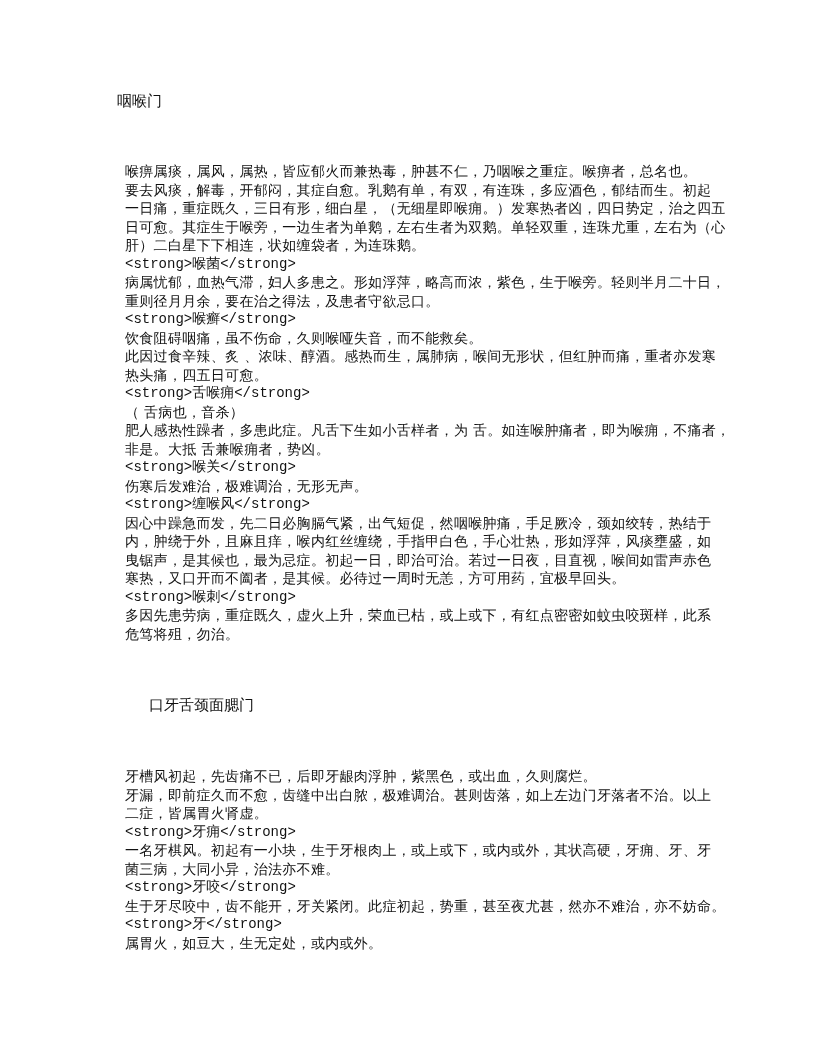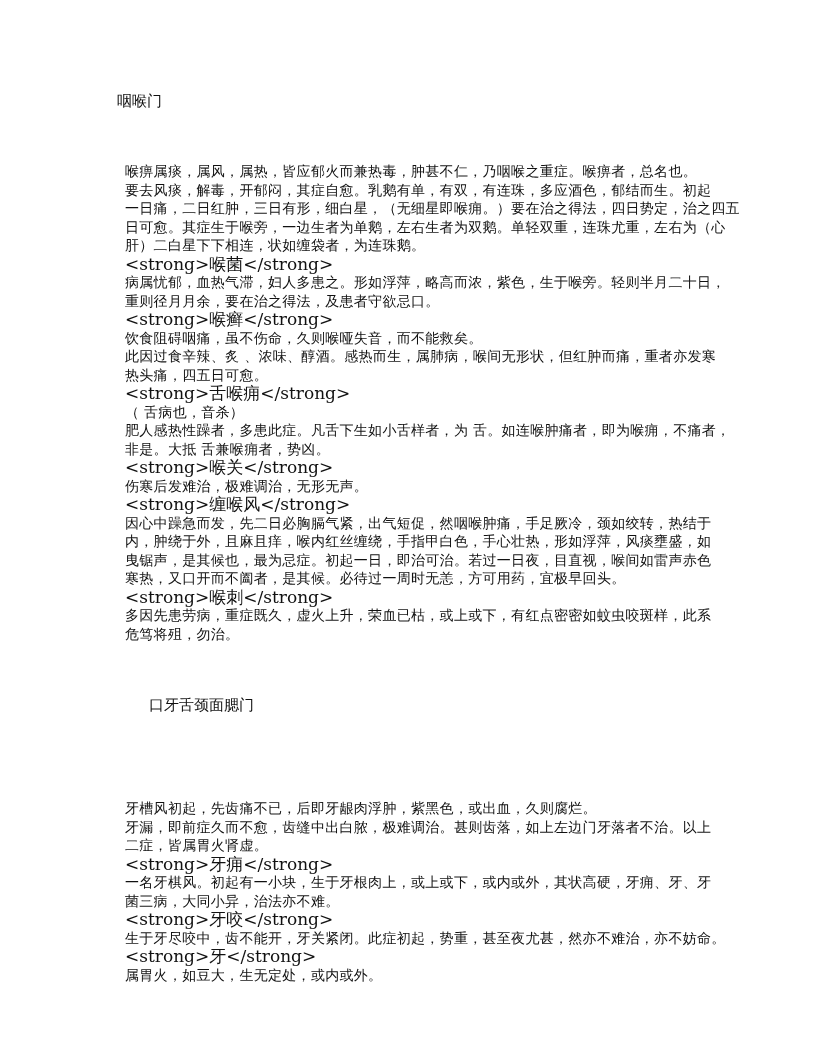--- a/index.html
+++ b/index.html
@@ -2,33 +2,33 @@
 <html><head>
 <meta charset="utf-8">
 <style>
   html, body { margin: 0; padding: 0; background: #ffffff; }
   body { width: 816px; height: 1056px; position: relative; overflow: hidden;
          font-family: "DejaVu Serif", "Liberation Serif", serif; color: #111; }
   .page { position: absolute; left: 117px; top: 0; width: 590px; }
   .title { position: absolute; left: 0; font-size: 15px; line-height: 18px; white-space: nowrap; }
   .body-block { position: absolute; left: 8px; width: 590px; font-size: 14px; line-height: 18.5px; }
   .line { display: block; white-space: nowrap; height: 18.5px; overflow: visible; letter-spacing: 0.3px; }
-  .line.tag { font-size: 17px; letter-spacing: 0; }
+  .line.tag { font-size: 14px; letter-spacing: 0; font-family: Liberation Mono, monospace; }
 </style>
 </head>
 <body>
 
 <div class="page">
 
   <div class="title" style="top:92px;">咽喉门</div>
 
   <div class="body-block" style="top:162px;">
     <span class="line">喉痹属痰，属风，属热，皆应郁火而兼热毒，肿甚不仁，乃咽喉之重症。喉痹者，总名也。</span>
     <span class="line">要去风痰，解毒，开郁闷，其症自愈。乳鹅有单，有双，有连珠，多应酒色，郁结而生。初起</span>
-    <span class="line">一日痛，二日红肿，三日有形，细白星，（无细星即喉痈。）要在治之得法，四日势定，治之四五</span>
+    <span class="line">一日痛，重症既久，三日有形，细白星，（无细星即喉痈。）发寒热者凶，四日势定，治之四五</span>
     <span class="line">日可愈。其症生于喉旁，一边生者为单鹅，左右生者为双鹅。单轻双重，连珠尤重，左右为（心</span>
     <span class="line">肝）二白星下下相连，状如缠袋者，为连珠鹅。</span>
     <span class="line tag">&lt;strong&gt;喉菌&lt;/strong&gt;</span>
     <span class="line">病属忧郁，血热气滞，妇人多患之。形如浮萍，略高而浓，紫色，生于喉旁。轻则半月二十日，</span>
     <span class="line">重则径月月余，要在治之得法，及患者守欲忌口。</span>
     <span class="line tag">&lt;strong&gt;喉癣&lt;/strong&gt;</span>
     <span class="line">饮食阻碍咽痛，虽不伤命，久则喉哑失音，而不能救矣。</span>
     <span class="line">此因过食辛辣、炙 、浓味、醇酒。感热而生，属肺病，喉间无形状，但红肿而痛，重者亦发寒</span>
     <span class="line">热头痛，四五日可愈。</span>
     <span class="line tag">&lt;strong&gt;舌喉痈&lt;/strong&gt;</span>
@@ -42,21 +42,21 @@
     <span class="line">内，肿绕于外，且麻且痒，喉内红丝缠绕，手指甲白色，手心壮热，形如浮萍，风痰壅盛，如</span>
     <span class="line">曳锯声，是其候也，最为忌症。初起一日，即治可治。若过一日夜，目直视，喉间如雷声赤色</span>
     <span class="line">寒热，又口开而不阖者，是其候。必待过一周时无恙，方可用药，宜极早回头。</span>
     <span class="line tag">&lt;strong&gt;喉刺&lt;/strong&gt;</span>
     <span class="line">多因先患劳病，重症既久，虚火上升，荣血已枯，或上或下，有红点密密如蚊虫咬斑样，此系</span>
     <span class="line">危笃将殂，勿治。</span>
   </div>
 
   <div class="title" style="top:696px;margin-left:32px;">口牙舌颈面腮门</div>
 
-  <div class="body-block" style="top:767px;margin-top:32px;">
+  <div class="body-block" style="top:767px;">
     <span class="line">牙槽风初起，先齿痛不已，后即牙龈肉浮肿，紫黑色，或出血，久则腐烂。</span>
     <span class="line">牙漏，即前症久而不愈，齿缝中出白脓，极难调治。甚则齿落，如上左边门牙落者不治。以上</span>
     <span class="line">二症，皆属胃火肾虚。</span>
     <span class="line tag">&lt;strong&gt;牙痈&lt;/strong&gt;</span>
     <span class="line">一名牙棋风。初起有一小块，生于牙根肉上，或上或下，或内或外，其状高硬，牙痈、牙、牙</span>
     <span class="line">菌三病，大同小异，治法亦不难。</span>
     <span class="line tag">&lt;strong&gt;牙咬&lt;/strong&gt;</span>
     <span class="line">生于牙尽咬中，齿不能开，牙关紧闭。此症初起，势重，甚至夜尤甚，然亦不难治，亦不妨命。</span>
     <span class="line tag">&lt;strong&gt;牙&lt;/strong&gt;</span>
     <span class="line">属胃火，如豆大，生无定处，或内或外。</span>

